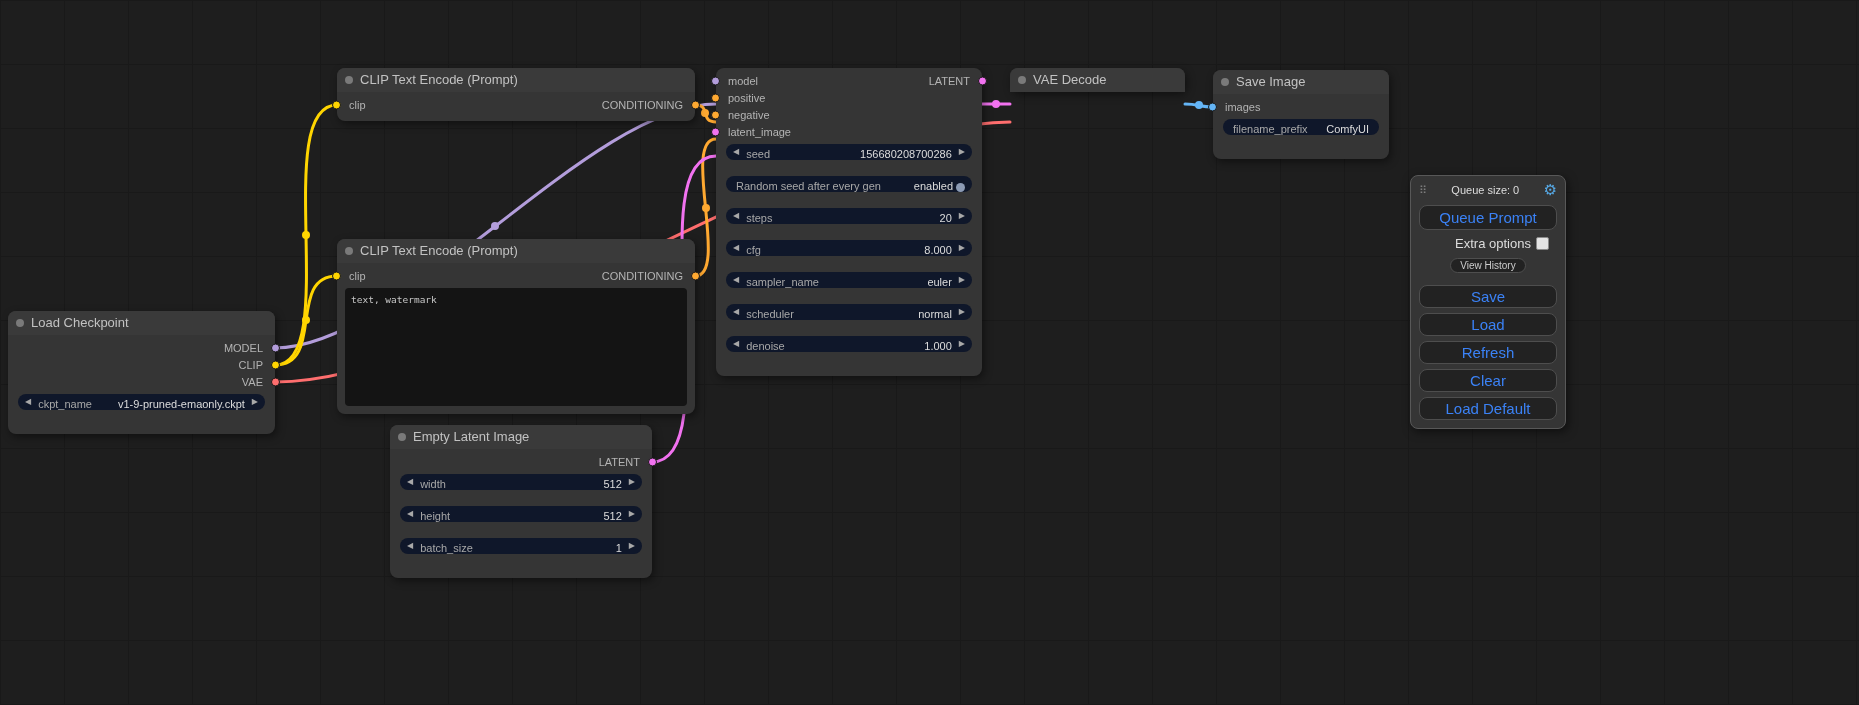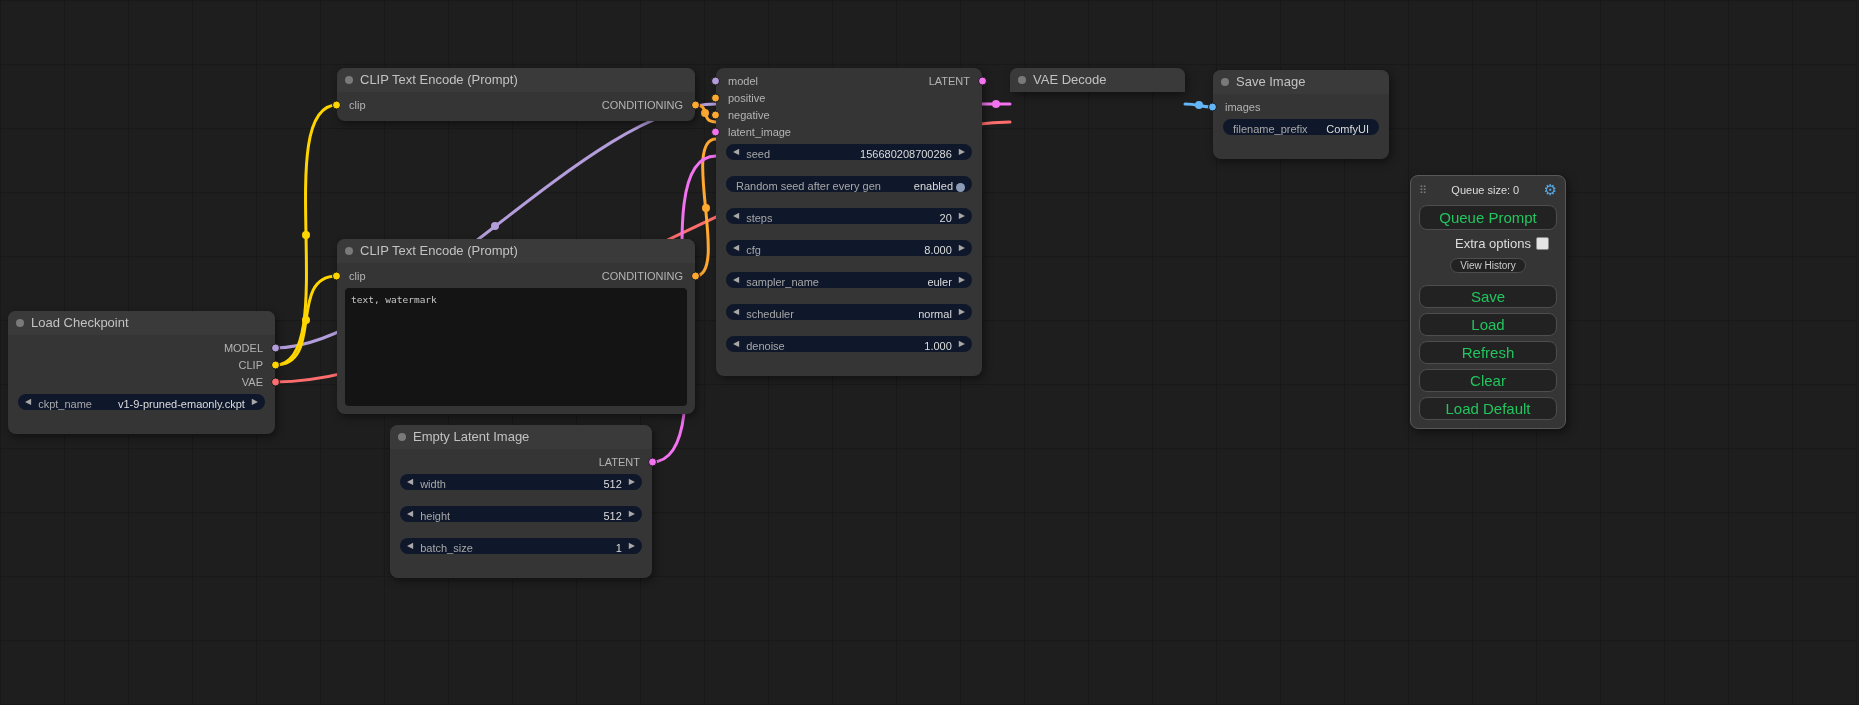--- a/index.html
+++ b/index.html
@@ -62,21 +62,21 @@
     position:absolute;z-index:5;background:#353535;border:1px solid #585858;
     border-radius:8px;box-shadow:2px 3px 10px rgba(0,0,0,.5);box-sizing:border-box;
     padding-bottom:8px;
   }
   .mhead{display:flex;align-items:center;padding:5px 8px 2px;}
   .mdrag{color:#7d7d7d;font-size:11px;flex:0 0 auto;}
   .msize{flex:1;text-align:center;font-size:11px;color:#ddd;}
   .mgear{font-size:15px;flex:0 0 auto;cursor:pointer;}
   .mbtn{
     display:block;width:calc(100% - 16px);margin:5px 8px 0;background:#222;
-    color:#22c55e;border:1px solid #4e4e4e;border-radius:8px;font-size:15px;
+    color:#3b82f6;border:1px solid #4e4e4e;border-radius:8px;font-size:15px;
     padding:2px 0;font-family:inherit;cursor:pointer;text-align:center;
   }
   .mbtn.big{margin-top:4px;padding:3px 0;}
   .mbtn.gap{margin-top:12px;}
   .mbtn.pill{
     display:inline-block;width:auto;font-size:10px;padding:1px 9px;
     border-radius:9px;margin:0 2px;color:#ccc;
   }
   .mrow{text-align:center;margin-top:4px;}
   .mextra{

